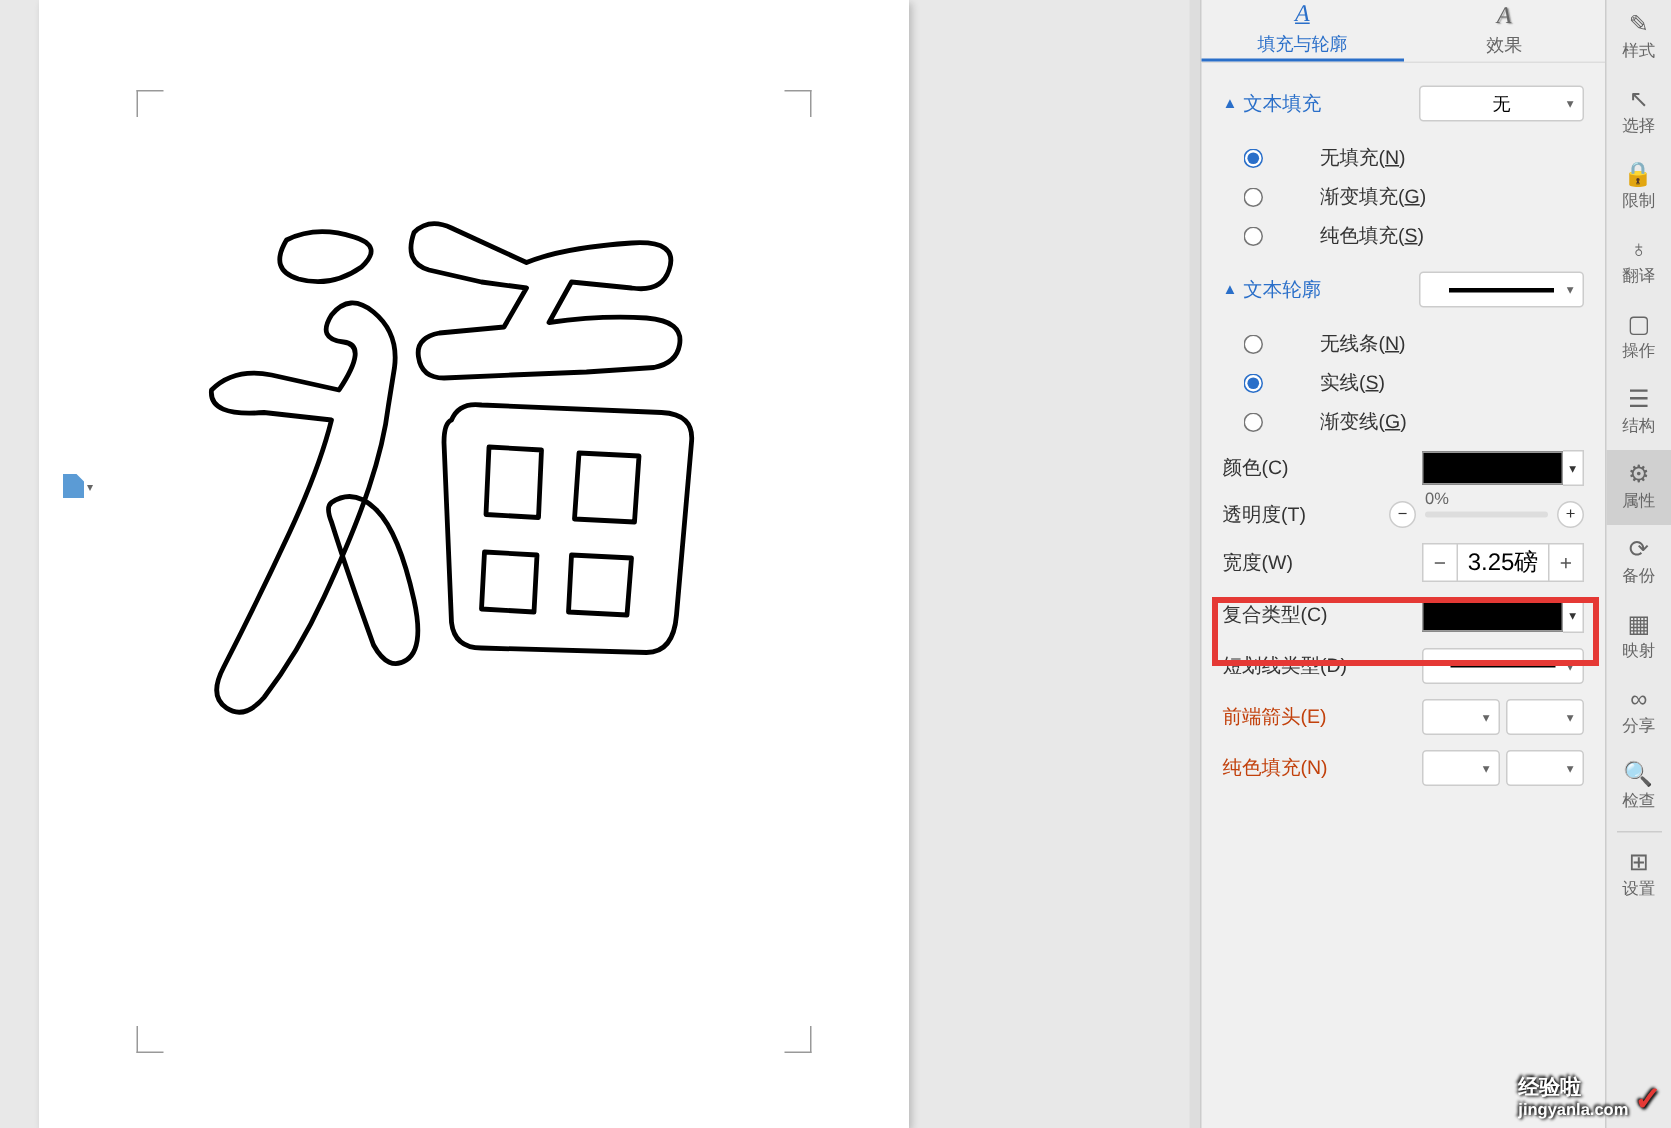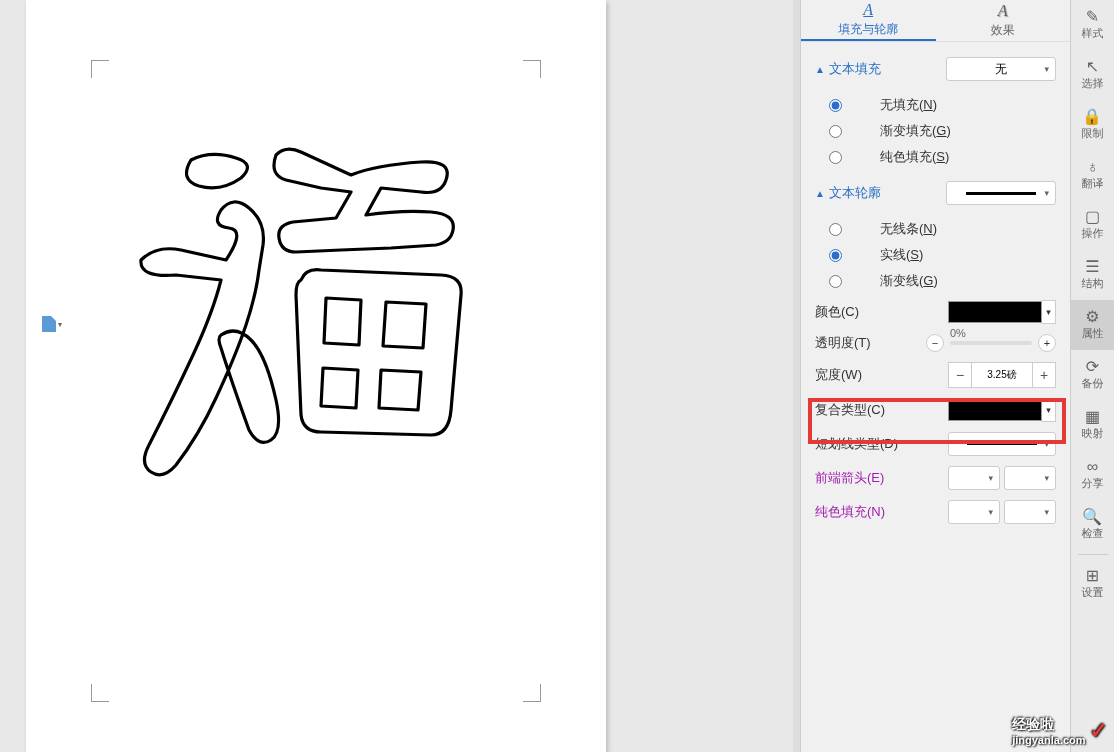--- a/index.html
+++ b/index.html
@@ -45,42 +45,42 @@
     .swatch { width: 94px; height: 22px; background: #000; border: 1px solid #999; }
     .swatch-wrap { display: flex; align-items: center; }
     .swatch-arrow { width: 14px; height: 24px; border: 1px solid #ccc; border-left: none; background: #fff; display: flex; align-items: center; justify-content: center; font-size: 9px; cursor: pointer; }
     
     .radio-group { margin: 4px 0 10px 14px; }
     .radio-item { display: flex; align-items: center; margin: 8px 0; cursor: pointer; font-size: 13px; color: #333; gap: 32px; }
     .radio-item input { margin-right: 6px; accent-color: #2a6fc9; }
     .radio-item .ul { text-decoration: underline; }
     
     .prop-row { display: flex; justify-content: space-between; align-items: center; margin: 10px 0; font-size: 13px; color: #333; }
-    .prop-row.disabled { color: #a21caf; }
+    .prop-row.disabled { color: #c2410c; }
     
     .spinner { display: flex; align-items: center; width: 108px; height: 26px; }
     .spin-btn { width: 24px; height: 26px; border: 1px solid #ccc; background: #fff; cursor: pointer; font-size: 14px; color: #555; display: flex; align-items: center; justify-content: center; }
-    .spin-input { width: 60px; height: 26px; border: 1px solid #ccc; border-left: none; border-right: none; text-align: center; font-size: 10px; outline: none; }
+    .spin-input { width: 60px; height: 26px; border: 1px solid #ccc; border-left: none; border-right: none; text-align: center; font-size: 16px; outline: none; }
     
     .slider-row { display: flex; align-items: center; gap: 6px; width: 130px; }
     .slider-btn { width: 18px; height: 18px; border: 1px solid #ccc; border-radius: 50%; background: #fff; font-size: 11px; display: flex; align-items: center; justify-content: center; cursor: pointer; }
     .slider-track { flex: 1; height: 4px; background: #ddd; border-radius: 2px; position: relative; }
     .slider-label { position: absolute; top: -14px; left: 0; font-size: 11px; color: #666; }
     
     .highlight-box { position: absolute; left: 808px; top: 398px; width: 258px; height: 46px; border: 4px solid #e53935; pointer-events: none; z-index: 5; }
     
     .right-toolbar { position: absolute; right: 0; top: 0; width: 44px; height: 752px; background: #eaeaea; border-left: 1px solid #ccc; display: flex; flex-direction: column; align-items: center; }
     .tool-item { width: 44px; height: 50px; display: flex; flex-direction: column; align-items: center; justify-content: center; gap: 1px; cursor: pointer; color: #666; font-size: 11px; }
     .tool-item.active { background: #d0d0d0; }
     .tool-icon { font-size: 16px; line-height: 1; }
     .tool-divider { width: 30px; height: 1px; background: #ccc; margin: 4px 0; }
     
     .scrollbar-v { position: absolute; left: 793px; top: 0; width: 7px; height: 752px; background: #ddd; }
     
-    .watermark { position: absolute; right: 6px; bottom: 6px; font-size: 14px; font-weight: bold; color: #fff; text-shadow: 1px 1px 2px #000, -1px -1px 2px #000; z-index: 10; display: flex; align-items: center; gap: 4px; }
+    .watermark { position: absolute; right: 6px; bottom: 6px; font-size: 14px; font-weight: bold; color: #fff; text-shadow: 1px 1px 2px #000, -1px -1px 2px #000; z-index: 10; display: flex; align-items: flex-end; gap: 4px; }
     .watermark .site { font-size: 11px; }
     .watermark .check { color: #e53935; font-size: 22px; }
   </style>
 </head>
 <body>
 
 <div class="canvas-area">
   <div class="page">
     <div class="corner-tl"></div>
     <div class="corner-tr"></div>

